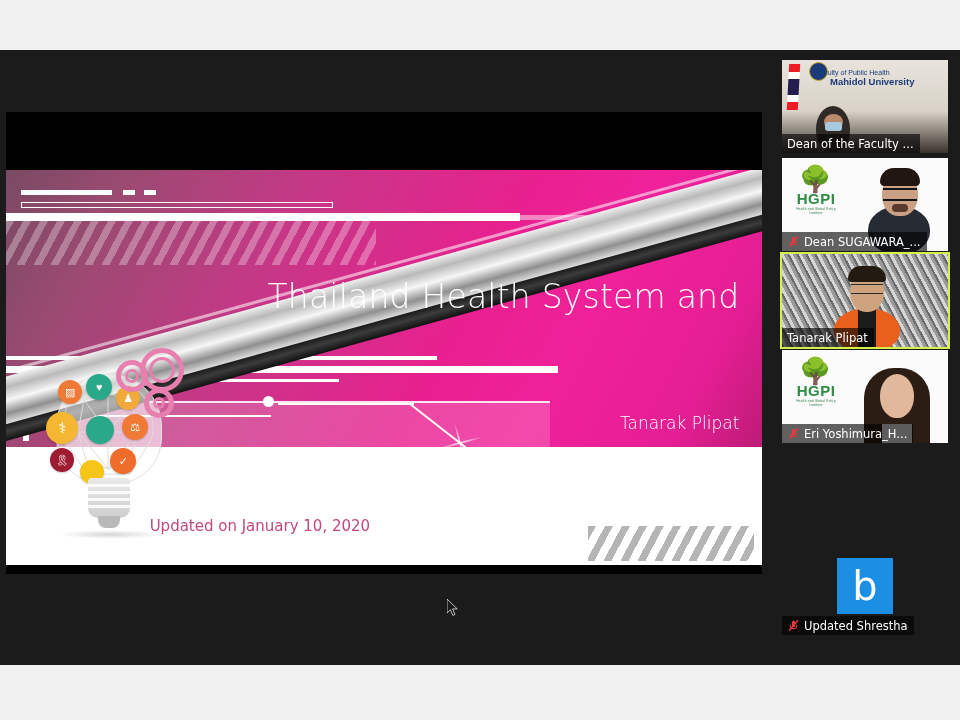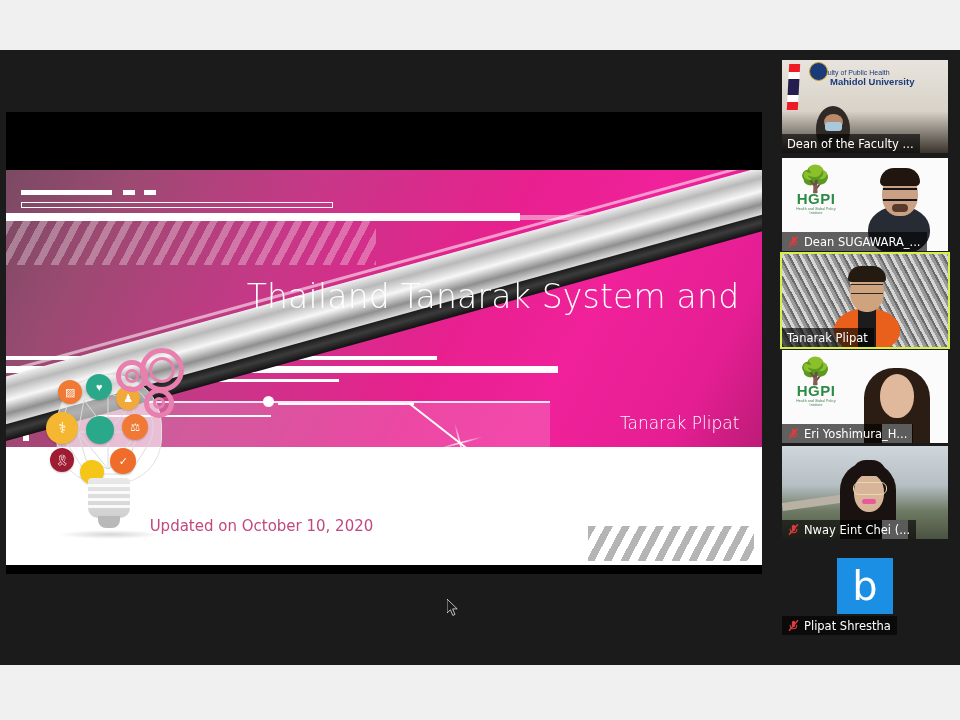--- a/index.html
+++ b/index.html
@@ -157,25 +157,25 @@
           <div class="cline" style="left:63.5%;top:77%;width:8%;"></div>
           <div class="cline" style="left:7%;top:62%;width:28%;"></div>
 
           <div class="pink-thin-line"></div>
           <div class="silver-band"></div>
           <div class="silver-band2"></div>
           <div class="sparkle"></div>
           <div class="hatch" id="hatch-br"></div>
 
           <div id="slide-title">
-            <div>Thailand Tanarak System and</div>
+            <div>Thailand Health System and</div>
           </div>
 
           <div id="slide-author">Tanarak Plipat</div>
-          <div id="slide-date">Updated on October 10, 2020</div>
+          <div id="slide-date">Updated on January 10, 2020</div>
 
           <div id="bulb">
             <div class="bulb-glass"></div>
             <div class="web">
               <svg width="104" height="112" viewBox="0 0 104 112">
                 <g stroke="#dcdcdc" stroke-width="1" fill="none">
                   <path d="M28,26 L52,18 L76,30 M28,26 L22,58 M76,30 L82,58 M22,58 L52,58 L82,58
                            M22,58 L30,86 M82,58 L74,84 M30,86 L52,95 L74,84
                            M52,18 L52,58 L52,95 M28,26 L52,58 L76,30 M22,58 L52,95 M82,58 L52,95
                            M8,46 C10,20 30,6 52,6 C74,6 94,20 96,46
@@ -284,49 +284,30 @@
         <div class="namebar">
           <svg class="mutei" viewBox="0 0 16 16">
             <path d="M8 2a2 2 0 0 1 2 2v4a2 2 0 0 1-4 0V4a2 2 0 0 1 2-2z" fill="#e23b3b"></path>
             <path d="M4 7v1a4 4 0 0 0 8 0V7" stroke="#e23b3b" stroke-width="1.3" fill="none"></path>
             <line x1="2.5" y1="14.5" x2="13.5" y2="1.5" stroke="#e23b3b" stroke-width="1.7"></line>
           </svg>
           <span class="nm">Eri Yoshimura_H...</span>
         </div>
       </div>
 
-      <div class="tile" style="top:396px">
-        <div class="tile-video bg-road">
-          <div style="position:absolute;left:0;top:52px;width:72px;height:8px;background:#b9b2a4;transform:rotate(-8deg);"></div>
-          <div class="person" style="left:58px;top:16px;width:56px;height:78px;background:#191210;border-radius:28px 28px 0 0;"></div>
-          <div style="position:absolute;left:72px;top:28px;width:30px;height:38px;border-radius:48%;background:#d8b49a;"></div>
-          <div style="position:absolute;left:70px;top:14px;width:34px;height:16px;background:#191210;border-radius:14px 14px 2px 2px;"></div>
-          <div style="position:absolute;left:71px;top:36px;width:32px;height:11px;border:1.6px solid #e8d9a8;border-radius:6px;"></div>
-          <div style="position:absolute;left:80px;top:53px;width:14px;height:5px;background:#e85a9a;border-radius:3px;"></div>
-          <div style="position:absolute;left:100px;top:74px;width:26px;height:20px;background:#efefef;"></div>
+
+      <div class="tile" style="top:492px;background:#1b1b1b">
+        <div class="tile-video bg-dark">
+          <div class="avatar-b">b</div>
         </div>
         <div class="namebar">
           <svg class="mutei" viewBox="0 0 16 16">
             <path d="M8 2a2 2 0 0 1 2 2v4a2 2 0 0 1-4 0V4a2 2 0 0 1 2-2z" fill="#e23b3b"></path>
             <path d="M4 7v1a4 4 0 0 0 8 0V7" stroke="#e23b3b" stroke-width="1.3" fill="none"></path>
             <line x1="2.5" y1="14.5" x2="13.5" y2="1.5" stroke="#e23b3b" stroke-width="1.7"></line>
           </svg>
-          <span class="nm">Nway Eint Chei (...</span>
-        </div>
-      </div>
-
-      <div class="tile" style="top:492px;background:#1b1b1b">
-        <div class="tile-video bg-dark">
-          <div class="avatar-b">b</div>
-        </div>
-        <div class="namebar">
-          <svg class="mutei" viewBox="0 0 16 16">
-            <path d="M8 2a2 2 0 0 1 2 2v4a2 2 0 0 1-4 0V4a2 2 0 0 1 2-2z" fill="#e23b3b"></path>
-            <path d="M4 7v1a4 4 0 0 0 8 0V7" stroke="#e23b3b" stroke-width="1.3" fill="none"></path>
-            <line x1="2.5" y1="14.5" x2="13.5" y2="1.5" stroke="#e23b3b" stroke-width="1.7"></line>
-          </svg>
-          <span class="nm">Plipat Shrestha</span>
+          <span class="nm">Updated Shrestha</span>
         </div>
       </div>
 
     </div>
   </div>
 </div>
 
 </body></html>

